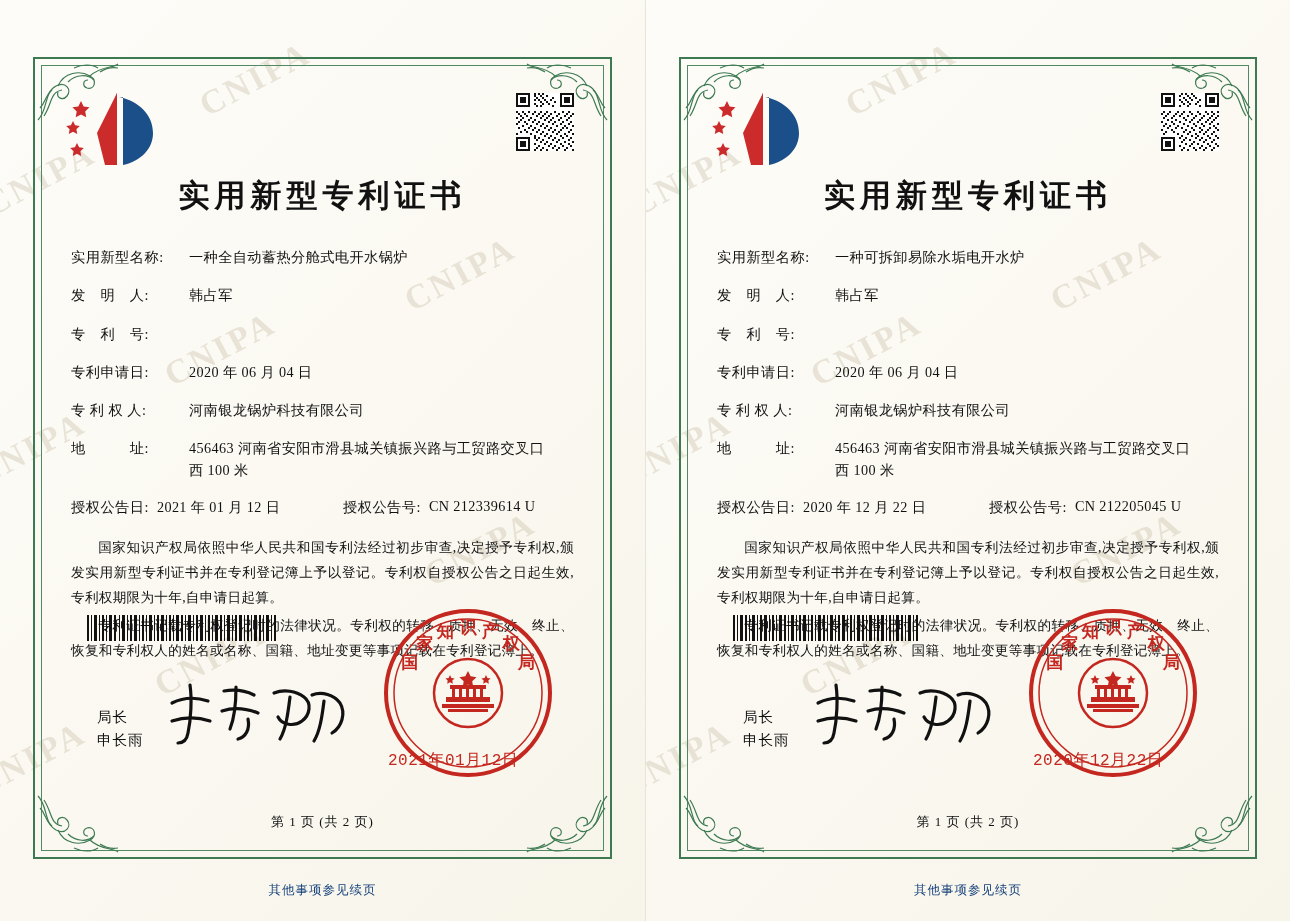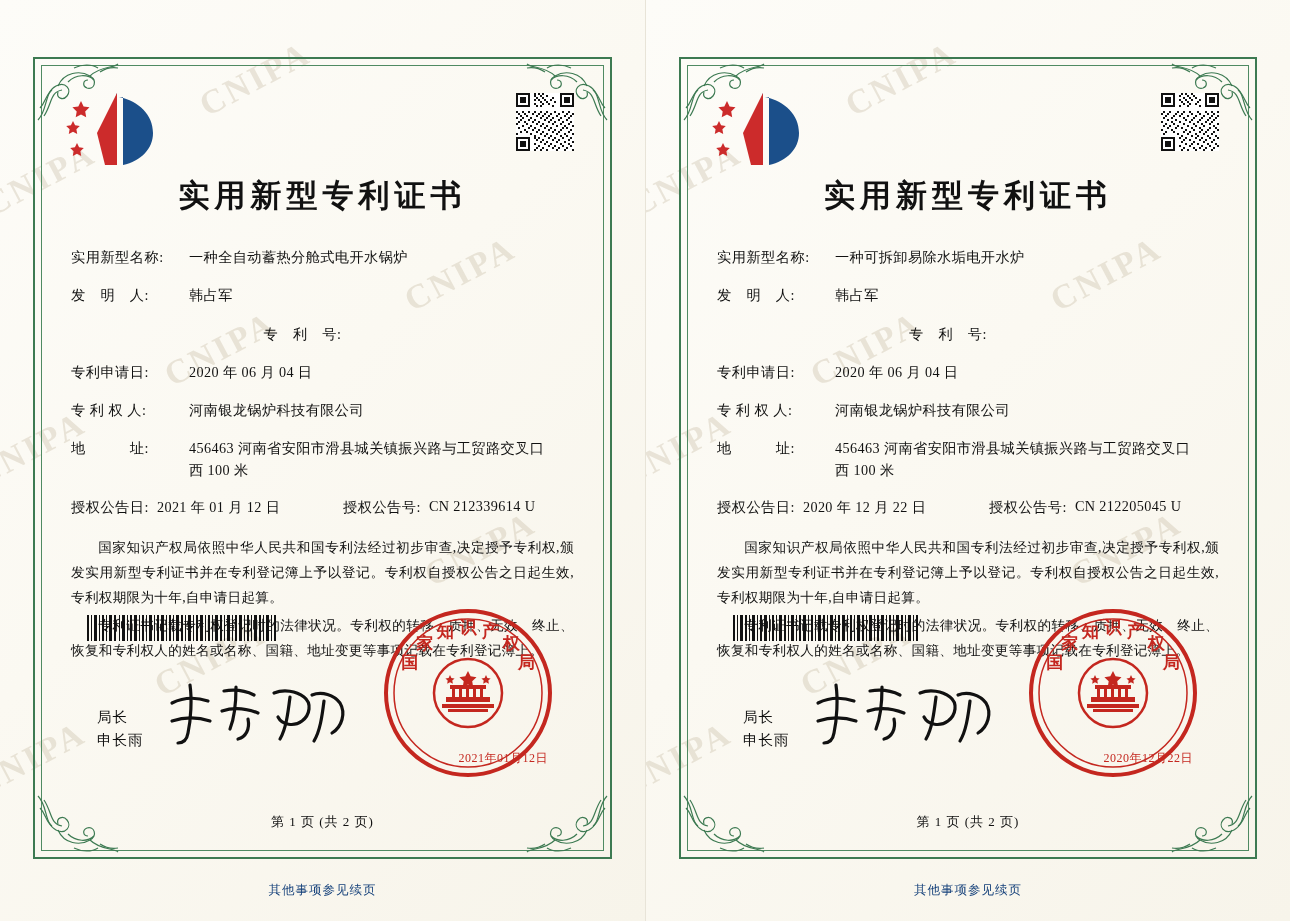--- a/index.html
+++ b/index.html
@@ -107,21 +107,20 @@
     font-family:"Liberation Serif",serif;
   }
 
   .field{
     display:flex;
     align-items:baseline;
     font-size:14.2px;
     color:#111;
     margin-bottom:17px;
     line-height:1.5;
-    justify-content:center;
   }
   .flabel{
     width:118px;
     flex:0 0 118px;
     letter-spacing:0.5px;
     white-space:nowrap;
   }
   .fval{flex:1;letter-spacing:0.4px;}
   .fval .line2{display:block;}
 
@@ -180,24 +179,25 @@
   .seal{
     position:absolute;
     right:18px;top:-10px;
     width:176px;height:176px;
   }
   .seal svg{width:100%;height:100%;}
   .sealdate{
     position:absolute;
     right:26px;top:135px;
     width:160px;
-    text-align:right;
+    text-align:left;
     color:#c4271f;
-    font-size:12px;
+    font-size:16px;
     letter-spacing:0.5px;
+    font-family:Liberation Mono, monospace;
   }
   .pageno{
     position:absolute;
     left:0;right:0;bottom:-6px;
     text-align:center;
     font-size:13px;
     color:#111;
     letter-spacing:1px;
   }
   .otherinfo{

